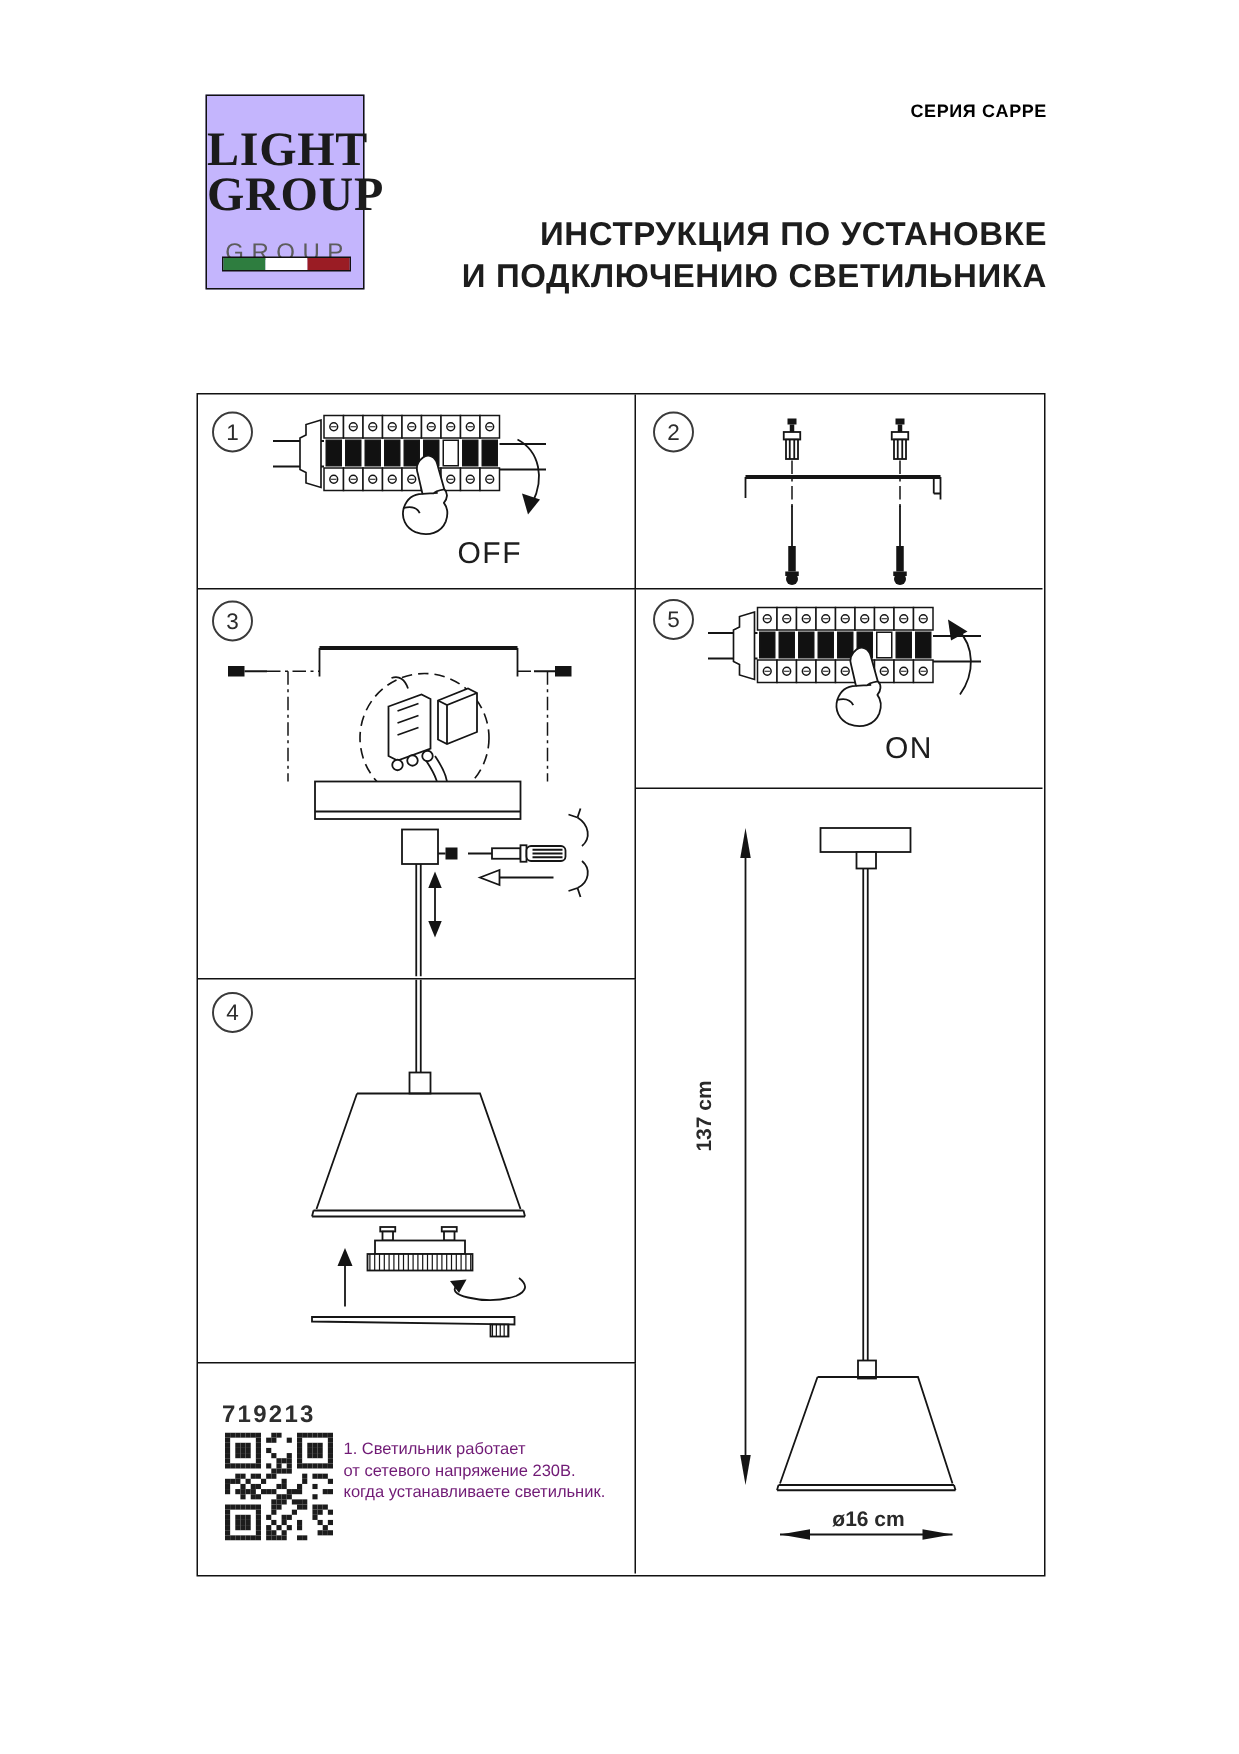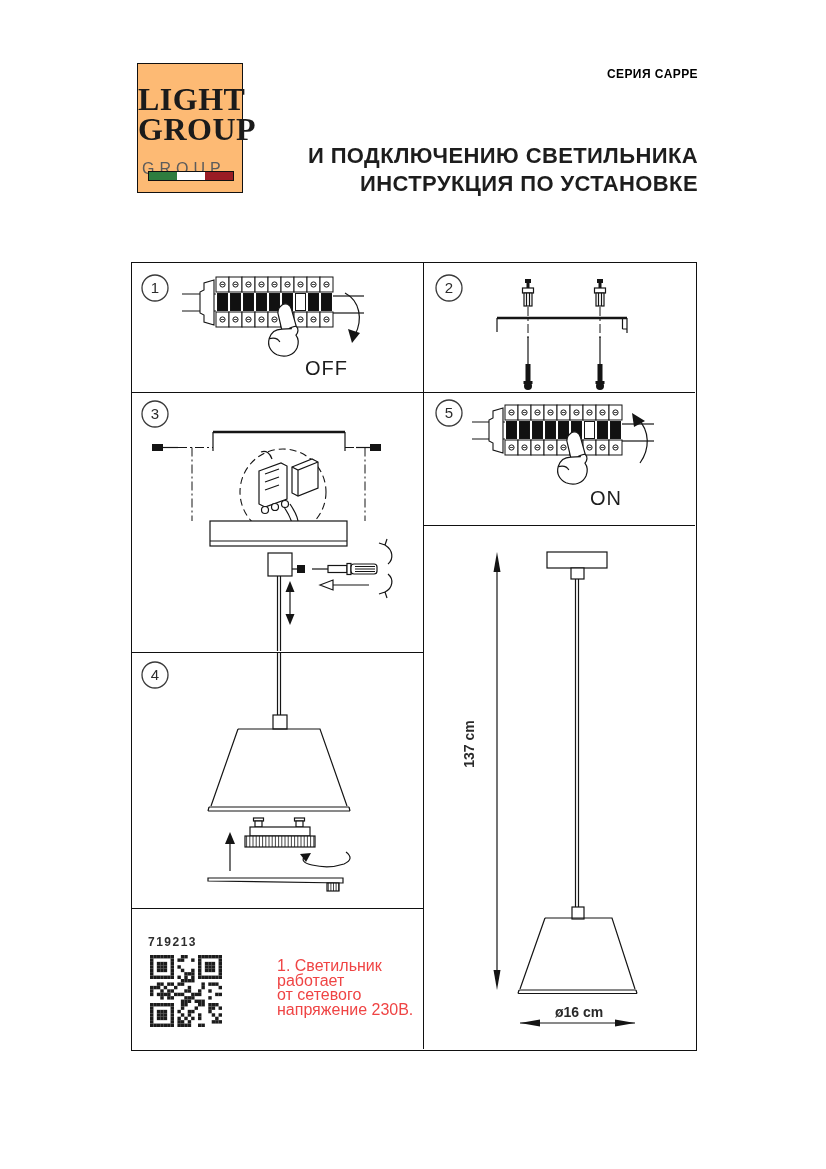--- a/index.html
+++ b/index.html
@@ -1,20 +1,20 @@
 <!DOCTYPE html>
 <html><head>
 <meta charset="utf-8">
 <style>
   html,body{margin:0;padding:0;background:#fff;}
   .page{position:relative;width:826px;height:1169px;background:#ffffff;overflow:hidden;
         font-family:"Liberation Sans", sans-serif;color:#151515;}
   
   .logo-box{position:absolute;left:137px;top:63px;width:106px;height:130px;
-            border:1.3px solid #111;box-sizing:border-box;text-align:left;background:#fdba74;}
+            border:1.3px solid #111;box-sizing:border-box;text-align:center;background:#c4b5fd;}
   .logo-word{font-family:"Liberation Serif", serif;font-weight:700;font-size:32px;
              line-height:30px;letter-spacing:.5px;color:#1b1b1b;}
   .logo-word.first{margin-top:20px;}
   .logo-group{font-size:16px;letter-spacing:5px;color:#5c5c5c;margin-top:16px;margin-left:4px;}
   .flag{position:absolute;left:10px;bottom:11px;width:84px;height:8px;border:1px solid #111;
         display:flex;box-sizing:content-box;}
   .flag span{flex:1;height:100%;}
   
   .hdr{position:absolute;right:128px;top:60px;text-align:right;}
   .hdr-line{font-weight:700;font-size:12px;line-height:28px;letter-spacing:.4px;color:#000000;}
@@ -31,24 +31,24 @@
   .ln{stroke:#151515;stroke-width:1.2;fill:none;}
   .ln2{stroke:#151515;stroke-width:2.6;fill:none;}
   .dd{stroke:#151515;stroke-width:1;fill:none;stroke-dasharray:9 3 2 3;}
   .wf{fill:#fff;stroke:#151515;stroke-width:1.2;}
   .bf{fill:#141414;stroke:none;}
   .stepc{fill:#fff;stroke:#3a3a3a;stroke-width:1.3;}
   .stepn{font-size:15px;fill:#2c2c2c;}
   .lbl{font-size:20px;letter-spacing:1px;fill:#1d1d1d;}
   .dim{font-size:14px;font-weight:700;fill:#2a2a2a;}
   
-  .art-num{position:absolute;left:16px;top:26px;font-size:12px;font-weight:700;
+  .art-num{position:absolute;left:16px;top:26px;font-size:16px;font-weight:700;
            letter-spacing:1.5px;color:#2e2e2e;}
   .qr-wrap{position:absolute;left:18px;top:46px;}
-  .notes{position:absolute;left:97px;top:50px;font-size:16px;line-height:14.7px;color:#ef4444;margin-left:48px;}
+  .notes{position:absolute;left:97px;top:50px;font-size:11px;line-height:14.7px;color:#701a75;}
 </style>
 </head>
 <body>
 
 <div class="page">
 
   <svg width="0" height="0" style="position:absolute" aria-hidden="true">
     <defs>
       <g id="hand">
         <path class="wf" stroke-linejoin="round" d="M0,0 C-3,3 -4,7 -2,11 L3,24 C-3,25 -7,29 -8,35 C-9,42 -5,48 2,50
@@ -80,22 +80,22 @@
       <span style="background: rgb(46, 125, 63);"></span>
       <span style="background: rgb(255, 255, 255);"></span>
       <span style="background: rgb(154, 28, 36);"></span>
     </div>
   </div>
 
   <div class="hdr">
     <div class="hdr-line">СЕРИЯ CAPPE</div>
   </div>
   <div class="instr">
+    <div class="instr-line">ИНСТРУКЦИЯ ПО УСТАНОВКЕ</div>
     <div class="instr-line">И ПОДКЛЮЧЕНИЮ СВЕТИЛЬНИКА</div>
-    <div class="instr-line">ИНСТРУКЦИЯ ПО УСТАНОВКЕ</div>
   </div>
 
   <div class="grid">
 
     <div class="panel br bb" style="left:0;top:0;width:292px;height:130px;">
       <svg width="290" height="128" viewBox="0 0 290 128">
         <circle cx="23" cy="25" r="13" class="stepc"></circle>
         <text x="23" y="30" text-anchor="middle" class="stepn">1</text>
         <line x1="50" y1="31" x2="84" y2="31" class="ln"></line>
         <line x1="50" y1="48" x2="84" y2="48" class="ln"></line>
@@ -621,17 +621,18 @@
             <rect x="6.9" y="69" width="3.45" height="3.45" fill="#1c1c1c"></rect>
             <rect x="10.350000000000001" y="69" width="3.45" height="3.45" fill="#1c1c1c"></rect>
             <rect x="13.8" y="69" width="3.45" height="3.45" fill="#1c1c1c"></rect>
             <rect x="17.25" y="69" width="3.45" height="3.45" fill="#1c1c1c"></rect>
             <rect x="20.700000000000003" y="69" width="3.45" height="3.45" fill="#1c1c1c"></rect>
           </svg>
       </div>
       <div class="notes">
         <div>1. Светильник работает</div>
         <div>от сетевого напряжение 230В.</div>
+        <div>когда устанавливаете светильник.</div>
       </div>
     </div>
 
   </div>
 </div>
 
 </body></html>

